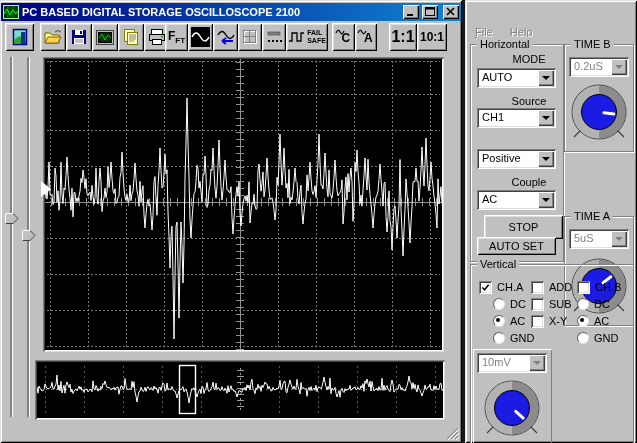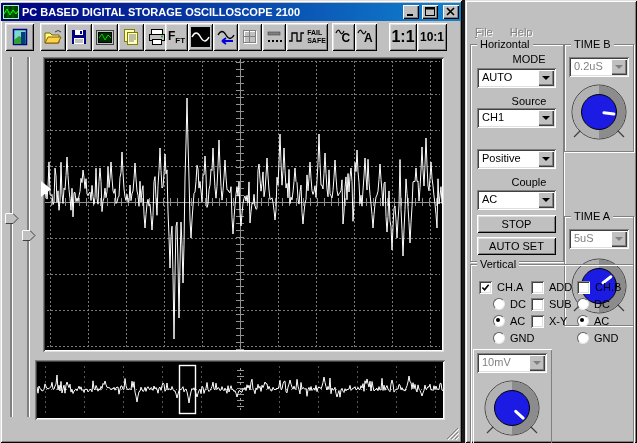--- a/index.html
+++ b/index.html
@@ -414,21 +414,21 @@
             <span class="tri"></span>
           </span>
       </div>
       <span class="g-label" style="top:131px;">Couple</span>
       <div class="combo" style="left:6px;top:145px;width:79px;height:20px;">
         <span class="combo-value">AC</span>
         <span class="combo-btn">
             <span class="tri"></span>
           </span>
       </div>
-      <div class="push-btn raised" style="left:6px;top:170px;width:79px;height:18px;">
+      <div class="push-btn raised" style="left:13px;top:170px;width:79px;height:24px;">
         <span>STOP</span>
       </div>
       <div class="push-btn raised" style="left:6px;top:192px;width:79px;height:18px;">
         <span>AUTO SET</span>
       </div>
     </div>
 
     <div class="groupbox" style="left:99px;top:44px;width:68px;height:106px;">
       <span class="legend">TIME B</span>
       <div class="combo disabled" style="left:4px;top:12px;width:60px;height:20px;">

